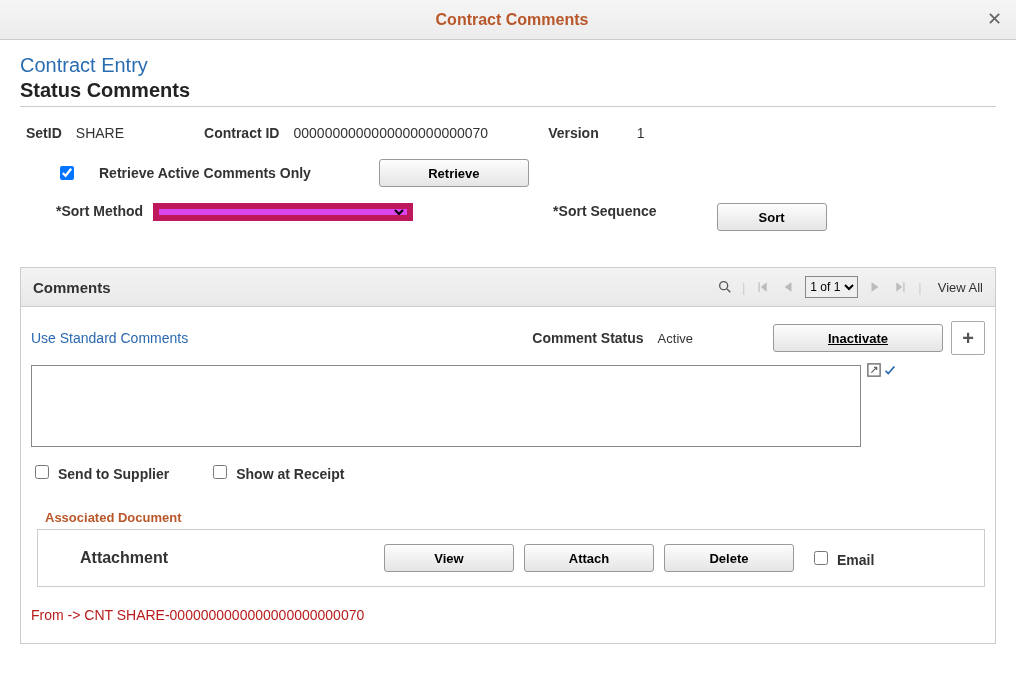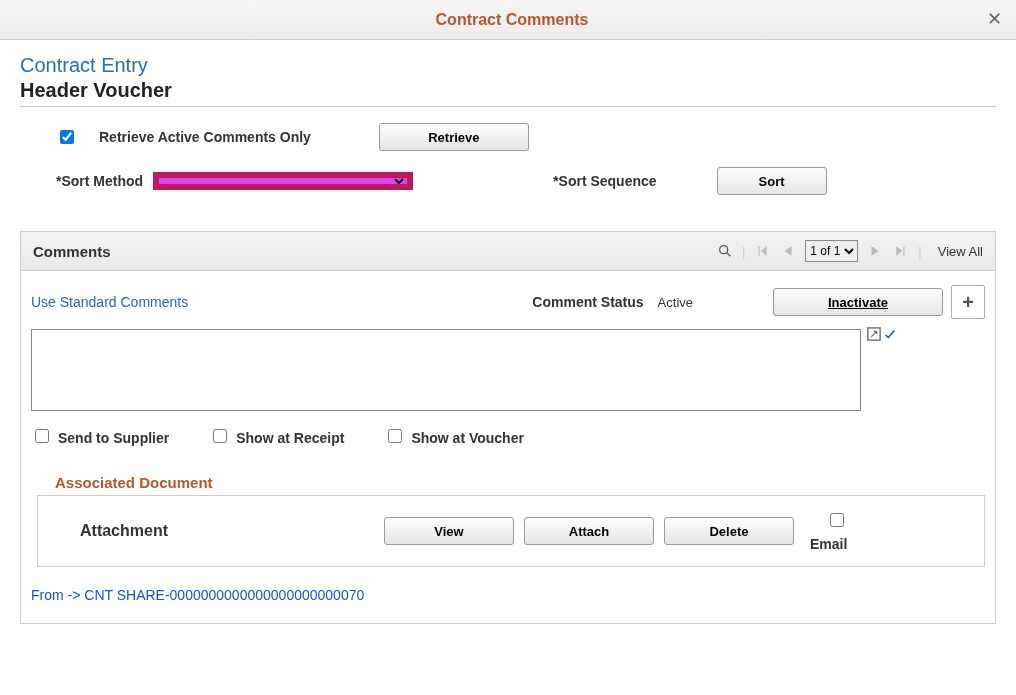--- a/index.html
+++ b/index.html
@@ -84,21 +84,21 @@
     font-size: 13px;
     font-weight: bold;
     cursor: pointer;
     min-height: 28px;
   }
   .btn-wide { min-width: 150px; }
   .btn-med { min-width: 130px; }
   .btn-narrow { min-width: 110px; }
   .sort-row {
     display: flex;
-    align-items: center;
+    align-items: flex-start;
     gap: 10px;
     padding: 4px 0 10px 36px;
   }
   .field-label {
     font-weight: bold;
     font-size: 14px;
   }
   select.combo {
     border: 6px solid #be185d;
     background: #d946ef;
@@ -186,49 +186,57 @@
     flex-wrap: wrap;
     gap: 40px;
     row-gap: 10px;
     margin-top: 12px;
     max-width: 760px;
   }
   .opt { display: flex; align-items: flex-end; gap: 6px; font-weight: bold; font-size: 14px;}
   .assoc-title {
     color: #b8572a;
     font-weight: bold;
-    font-size: 15px;
+    font-size: 13px;
     margin-top: 28px;
     margin-bottom: 4px;
-    margin-left: 24px;
+    margin-left: 14px;
   }
   .assoc-box {
     border: 1px solid #ccc;
     margin: 0 0 0 6px;
     padding: 14px 16px;
     display: flex;
     align-items: center;
     gap: 10px;
   }
   .assoc-label { font-weight: bold; font-size: 16px; min-width: 320px; padding-left: 26px;}
-  .from-line { margin-top: 20px; font-size: 14px; color: #1d4ed8; }
+  .from-line { margin-top: 20px; font-size: 14px; color: #b91c1c; }
 </style>
 </head>
 <body>
 
 <div class="modal-header">
   <span class="modal-title">Contract Comments</span>
   <span class="modal-close">✕</span>
 </div>
 
 <div class="content">
 
   <div class="page-link">Contract Entry</div>
-  <div class="section-title">Header Voucher</div>
-
+  <div class="section-title">Status Comments</div>
+
+  <div class="info-row">
+    <span class="info-label">SetID</span>
+    <span class="info-val" style="margin-right:70px;">SHARE</span>
+    <span class="info-label">Contract ID</span>
+    <span class="info-val" style="margin-right:50px;">0000000000000000000000070</span>
+    <span class="info-label">Version</span>
+    <span class="info-val" style="margin-left:24px;">1</span>
+  </div>
 
   <div class="retrieve-row">
     <label class="checkbox-label">
       <input type="checkbox" checked="" style="">
       <span>Retrieve Active Comments Only</span>
     </label>
     <span style="width:40px;"></span>
     <button class="btn btn-wide">Retrieve</button>
   </div>
 
@@ -313,33 +321,29 @@
 
       <div class="opts-row">
         <label class="opt">
           <input type="checkbox" style="">
           <span>Send to Supplier</span>
         </label>
         <label class="opt">
           <input type="checkbox" style="">
           <span>Show at Receipt</span>
         </label>
-        <label class="opt" style="flex-basis:100%; max-width:200px;">
-          <input type="checkbox" style="">
-          <span>Show at Voucher</span>
-        </label>
       </div>
 
       <div class="assoc-title">Associated Document</div>
       <div class="assoc-box">
         <span class="assoc-label">Attachment</span>
         <button class="btn btn-med">View</button>
         <button class="btn btn-med">Attach</button>
         <button class="btn btn-med">Delete</button>
-        <label class="opt" style="margin-left:6px;flex-direction:column;">
+        <label class="opt" style="margin-left:6px;">
           <input type="checkbox" style="">
           <span>Email</span>
         </label>
       </div>
 
       <div class="from-line">From -&gt; CNT SHARE-0000000000000000000000070</div>
     </div>
   </div>
 
 </div>

